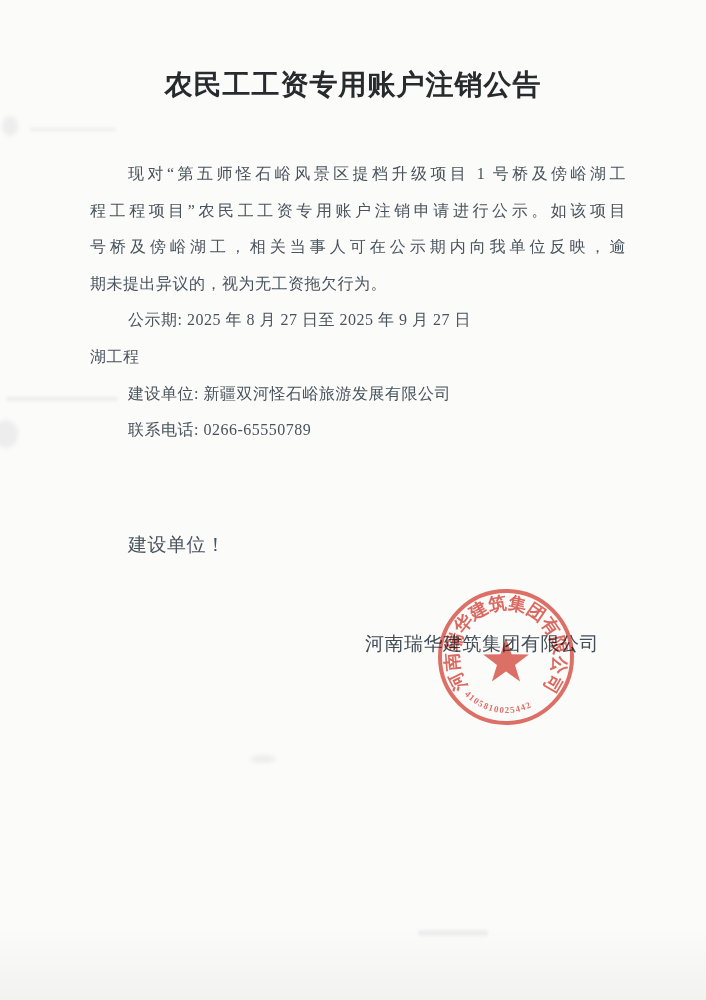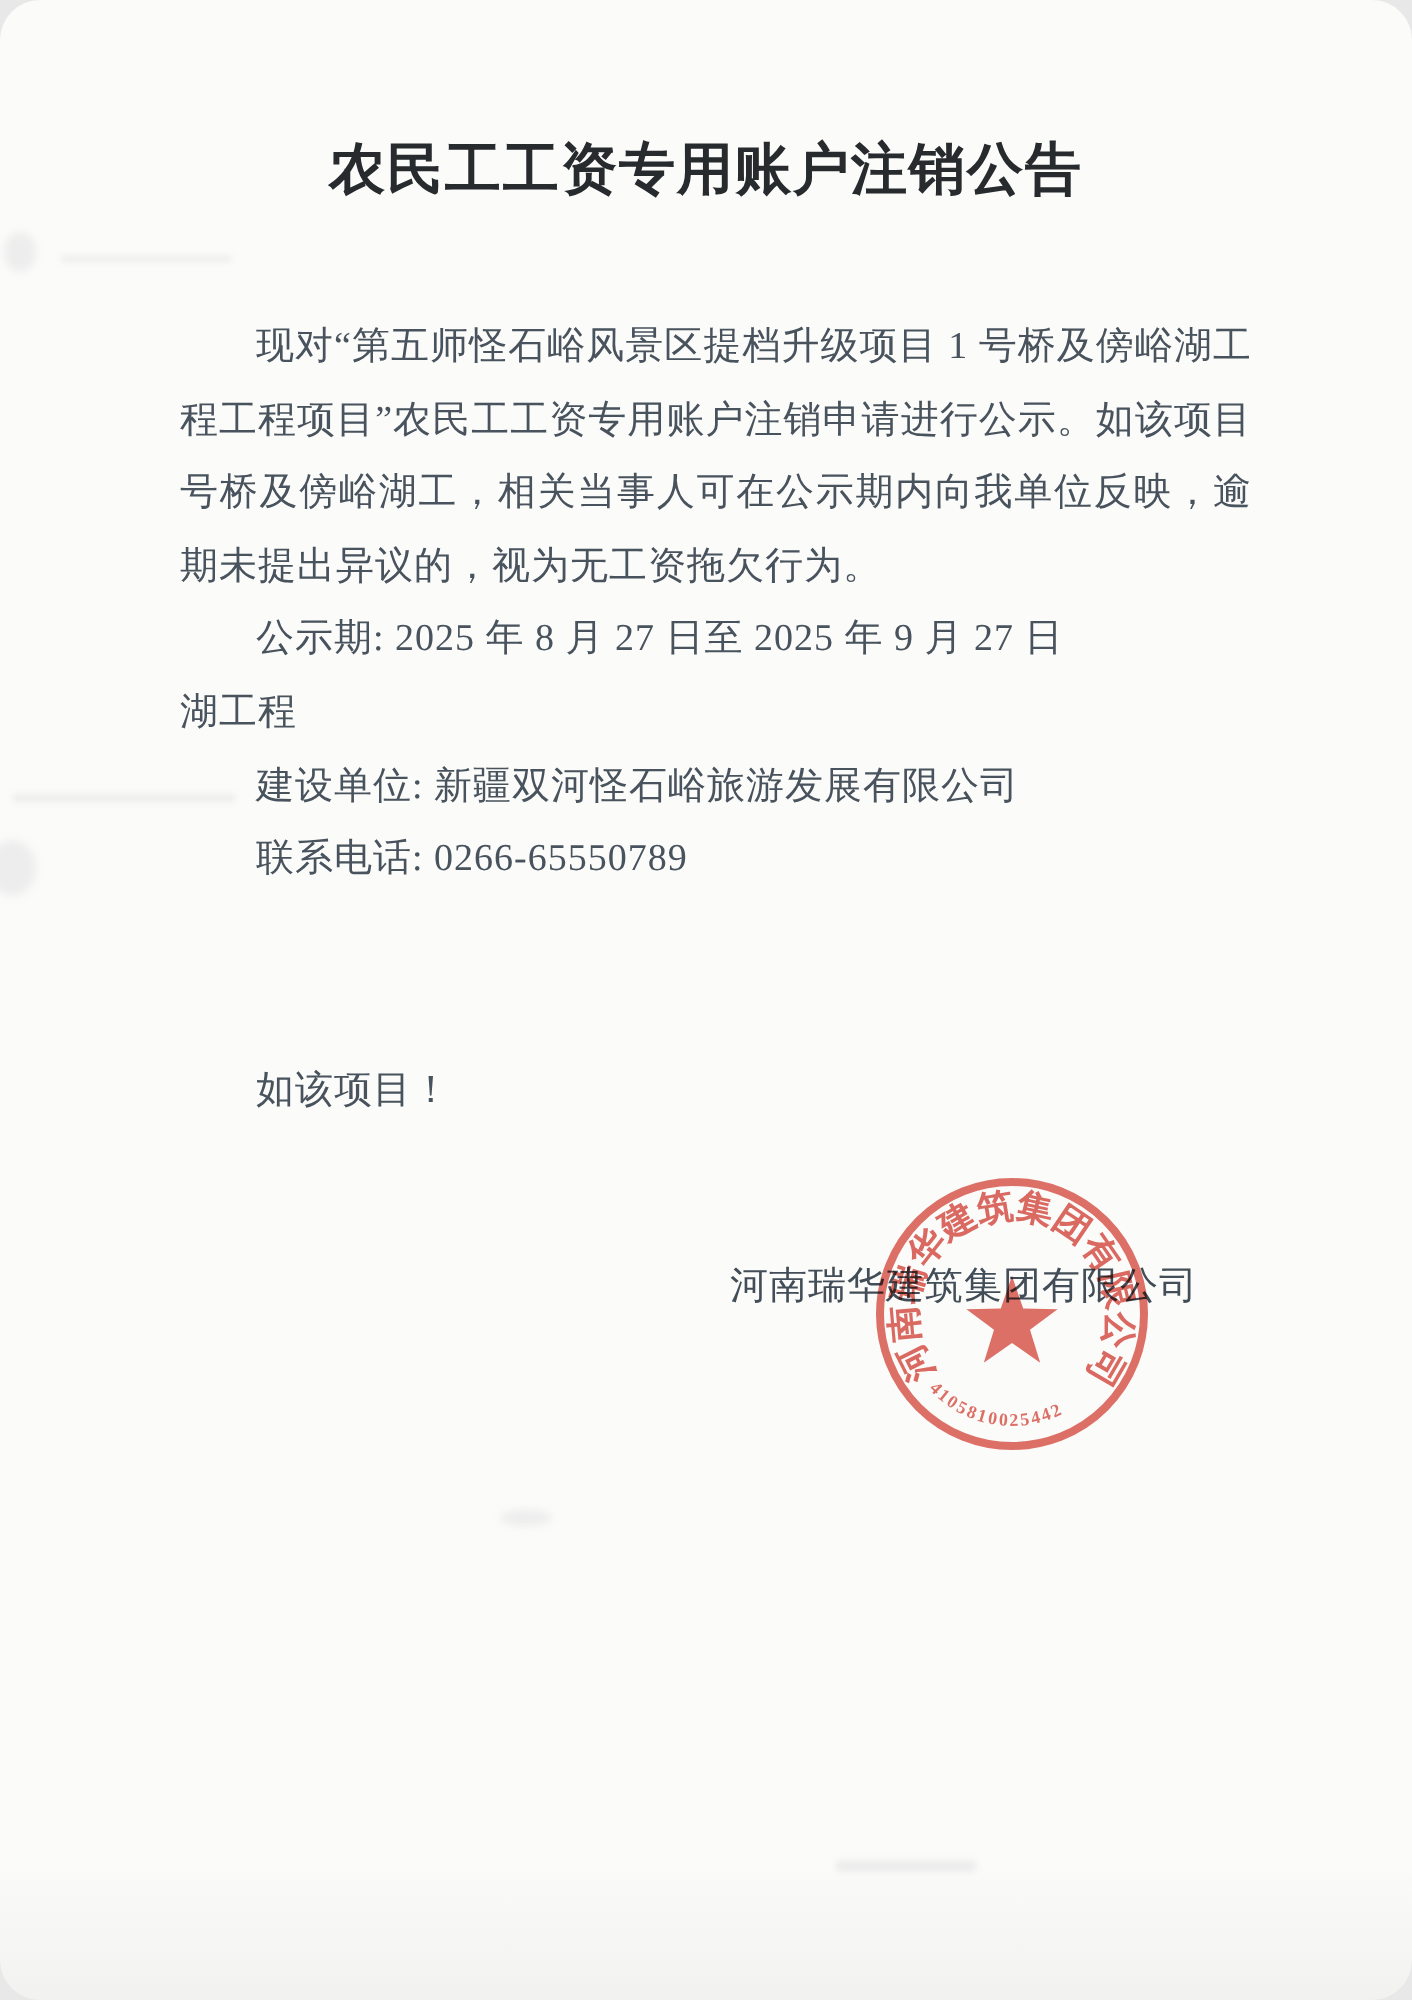--- a/index.html
+++ b/index.html
@@ -8,21 +8,20 @@
     background: #e8e8e8;
   }
   .page {
     position: relative;
     width: 706px;
     height: 1000px;
     margin: 0 auto;
     background: #fbfbfa;
     overflow: hidden;
     font-family: "Liberation Serif", "DejaVu Serif", serif;
-    border-radius: 20px;
   }
   
   .page::after {
     content: "";
     position: absolute;
     left: 0; right: 0; bottom: 0;
     height: 70px;
     background: linear-gradient(to bottom, rgba(120,120,118,0), rgba(120,120,118,0.07));
     pointer-events: none;
   }
@@ -36,21 +35,21 @@
     font-size: 28px;
     font-weight: bold;
     letter-spacing: 1px;
     color: #272b2e;
   }
   .doc-body {
     position: absolute;
     left: 90px;
     top: 156px;
     width: 536px;
-    font-size: 19px;
+    font-size: 16px;
     line-height: 36.6px;
     letter-spacing: 0.5px;
     color: #49535d;
   }
   .doc-line { white-space: nowrap; }
   .doc-line.indent { text-indent: 38px; }
   .doc-line.fill {
     white-space: normal;
     text-align: justify;
     text-align-last: justify;
@@ -116,21 +115,21 @@
     <div class="doc-line indent fill">现对“第五师怪石峪风景区提档升级项目 1 号桥及傍峪湖工</div>
     <div class="doc-line fill">程工程项目”农民工工资专用账户注销申请进行公示。如该项目</div>
     <div class="doc-line fill">号桥及傍峪湖工，相关当事人可在公示期内向我单位反映，逾</div>
     <div class="doc-line">期未提出异议的，视为无工资拖欠行为。</div>
     <div class="doc-line indent">公示期: 2025 年 8 月 27 日至 2025 年 9 月 27 日</div>
     <div class="doc-line">湖工程</div>
     <div class="doc-line indent">建设单位: 新疆双河怪石峪旅游发展有限公司</div>
     <div class="doc-line indent">联系电话: 0266-65550789</div>
   </div>
 
-  <div class="doc-closing">如该项目！</div>
+  <div class="doc-closing">建设单位！</div>
 
   <div class="signature">
     <div class="sig-company">河南瑞华建筑集团有限公司</div>
   </div>
 
   <svg class="seal" viewBox="0 0 150 150" aria-hidden="true">
     <defs>
       <path id="ringPath" d="M 38.2,105.9 A 48 48 0 1 1 111.8,105.9" fill="none"></path>
       <path id="serialPath" d="M 26.5,103 A 56 56 0 0 0 123.5,103" fill="none"></path>
     </defs>

